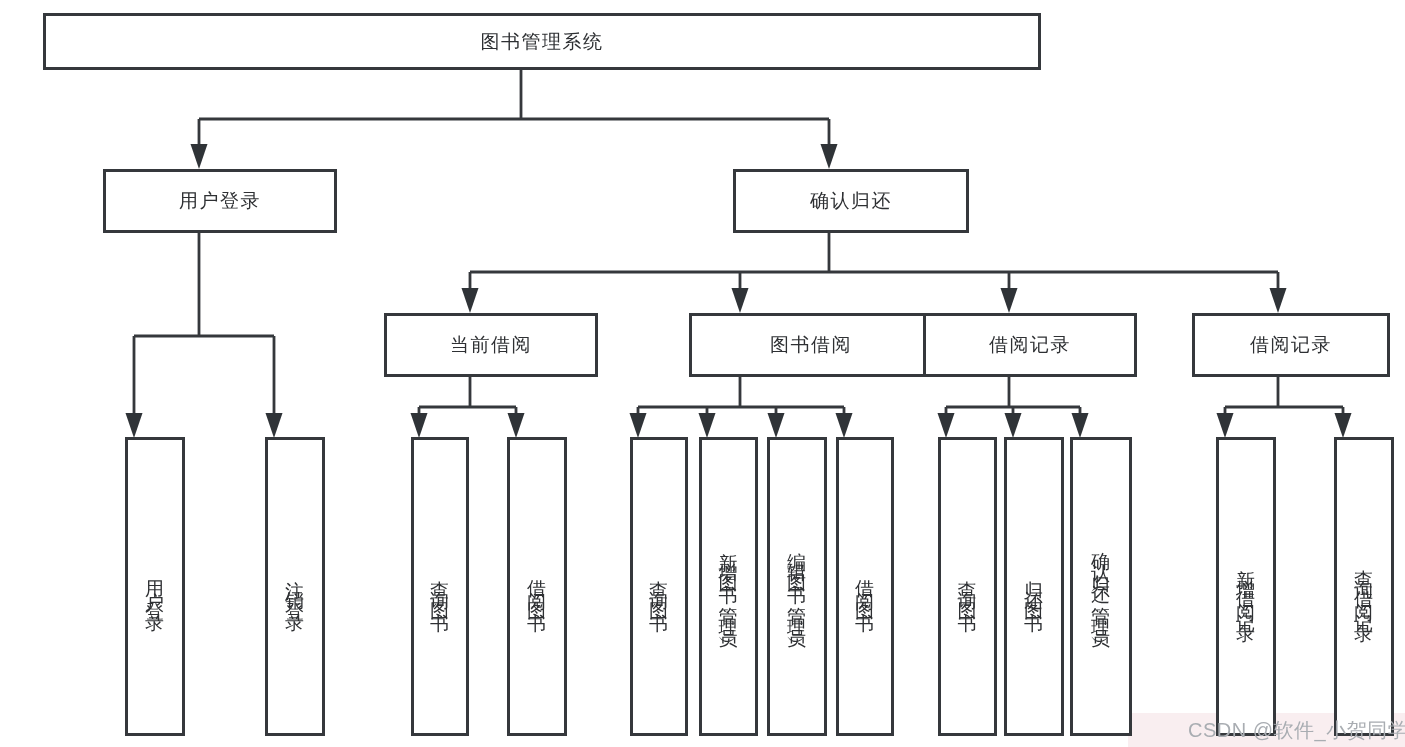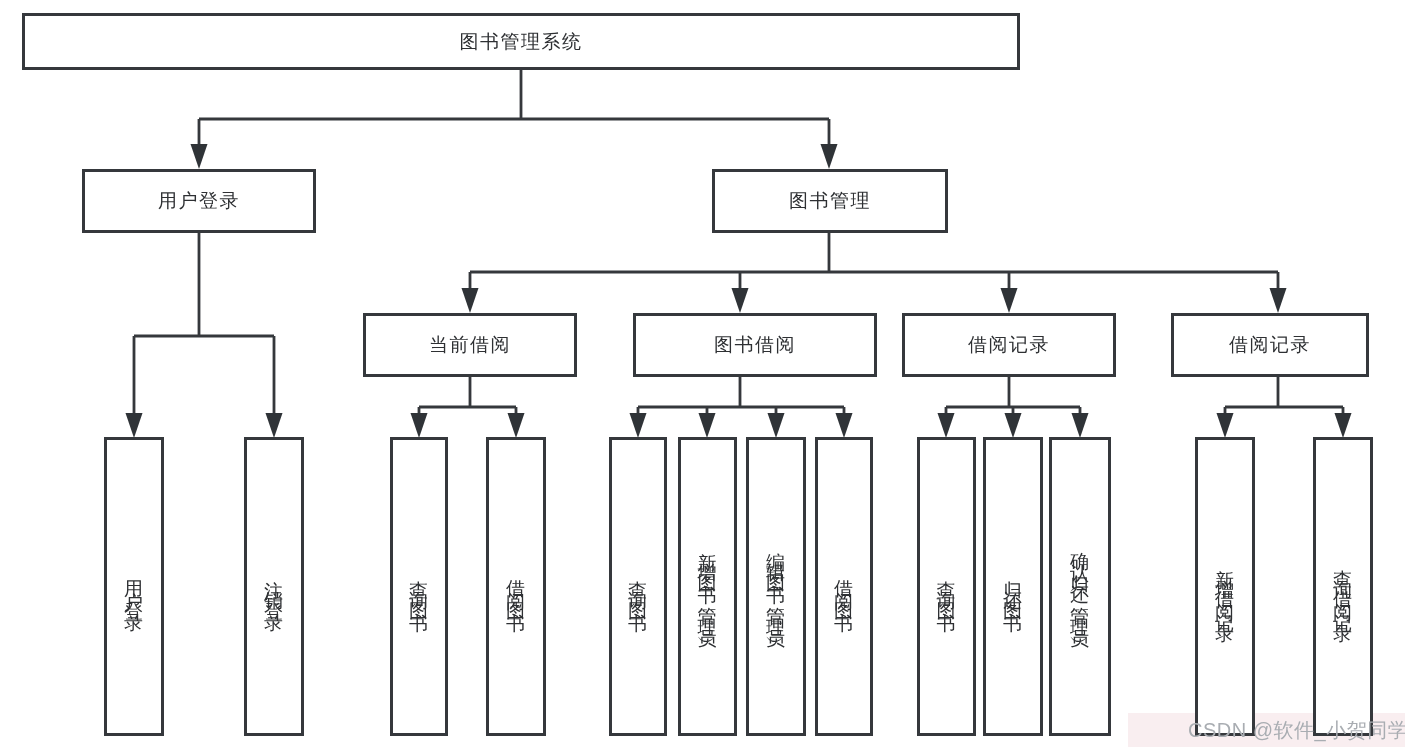--- a/index.html
+++ b/index.html
@@ -5,21 +5,21 @@
   html,body{margin:0;padding:0;background:#fff;}
   .stage{
     position:relative;width:1405px;height:747px;background:#ffffff;overflow:hidden;
     font-family:"Liberation Sans","DejaVu Sans",sans-serif;color:#2e3033;
   }
   .wires{position:absolute;left:0;top:0;width:1405px;height:747px;z-index:1;}
   .wires path{fill:none;stroke:#35383c;stroke-width:2.8;}
   .wires polygon{fill:#2f3337;stroke:none;}
   .box{
     position:absolute;background:#ffffff;border:3px solid #35383c;box-sizing:border-box;
-    display:flex;align-items:center;justify-content:center;z-index:2;
+    display:flex;align-items:center;justify-content:center;z-index:2;margin-left:21px;
   }
   .hbox{font-size:19px;letter-spacing:1.5px;}
   .vbox{top:437px;height:299px;}
   .vbox span{
     writing-mode:vertical-rl;text-orientation:mixed;
     font-size:19px;letter-spacing:11px;line-height:1;
   }
   .pink{position:absolute;left:1128px;top:713px;width:277px;height:34px;background:#f9eef0;z-index:0;}
   .watermark{
     position:absolute;left:1188px;top:717px;z-index:3;
@@ -70,27 +70,27 @@
   </svg>
 
   <div class="box hbox" style="left:22px;top:13px;width:998px;height:57px">
     <span>图书管理系统</span>
   </div>
 
   <div class="box hbox" style="left:82px;top:169px;width:234px;height:64px">
     <span>用户登录</span>
   </div>
   <div class="box hbox" style="left:712px;top:169px;width:236px;height:64px">
-    <span>图书管理</span>
+    <span>确认归还</span>
   </div>
 
   <div class="box hbox" style="left:363px;top:313px;width:214px;height:64px">
     <span>当前借阅</span>
   </div>
-  <div class="box hbox" style="left:633px;top:313px;width:244px;height:64px">
+  <div class="box hbox" style="left:668px;top:313px;width:244px;height:64px">
     <span>图书借阅</span>
   </div>
   <div class="box hbox" style="left:902px;top:313px;width:214px;height:64px">
     <span>借阅记录</span>
   </div>
   <div class="box hbox" style="left:1171px;top:313px;width:198px;height:64px">
     <span>借阅记录</span>
   </div>
 
   <div class="box vbox" style="left:104px;width:60px">

